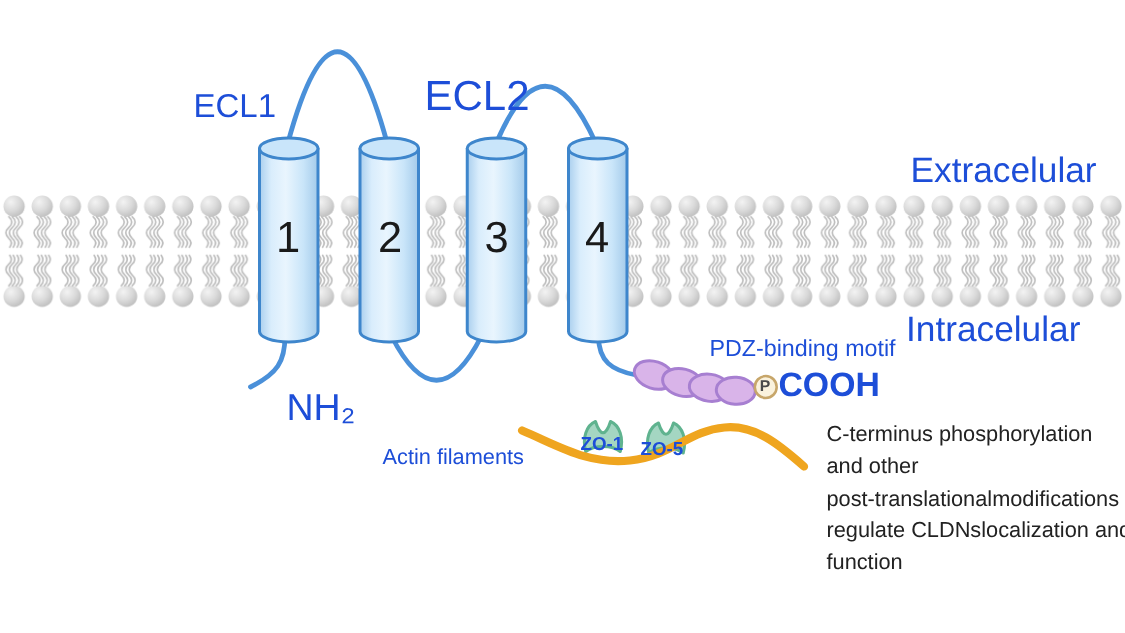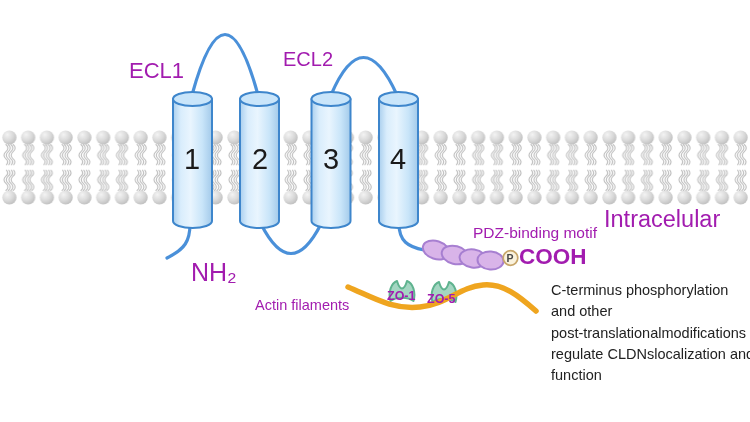--- a/index.html
+++ b/index.html
@@ -2,27 +2,27 @@
 <html><head>
 <meta charset="utf-8">
 <style>
   html,body{margin:0;padding:0;background:#fff;}
   #stage{
     position:relative;width:750px;height:422px;background:#ffffff;
     font-family:"Liberation Sans","DejaVu Sans",sans-serif;color:#1a1a1a;
     overflow:hidden;
   }
   #diagram{position:absolute;left:0;top:0;}
-  .lbl{position:absolute;white-space:nowrap;color:#a21caf;}
+  .lbl{position:absolute;white-space:nowrap;color:#1d4ed8;}
   .lbl-big{font-size:23.5px;font-weight:500;}
   .lbl-tmd{left:110px;top:147px;font-size:24px;font-weight:500;}
   .lbl-extra{left:607px;top:100px;}
   .lbl-intra{left:604px;top:206px;}
   .lbl-ecl1{left:129px;top:58px;font-size:22px;font-weight:500;}
-  .lbl-ecl2{left:283px;top:48px;font-size:20px;font-weight:500;}
+  .lbl-ecl2{left:283px;top:48px;font-size:28px;font-weight:500;}
   .tm-num{position:absolute;top:143px;transform:translateX(-50%);font-size:29px;font-weight:500;}
   .tm1{left:192px;} .tm2{left:260px;} .tm3{left:331px;} .tm4{left:398px;}
   .lbl-nh2{left:191px;top:258px;font-size:25px;font-weight:500;}
   .lbl-cooh{left:519px;top:244px;font-size:22.5px;font-weight:600;}
   .lbl-pdz{left:473px;top:224px;font-size:15.5px;font-weight:500;}
   .lbl-p{left:510px;top:258px;transform:translate(-50%,-52%);font-size:10.5px;font-weight:700;color:#4a4a4a;}
   .lbl-actin{left:255px;top:297px;font-size:14.5px;font-weight:500;}
   .lbl-zo{font-size:12.5px;font-weight:600;}
   .lbl-zo1{left:387px;top:289px;}
   .lbl-zo2{left:427px;top:292px;}
@@ -103,20 +103,21 @@
     </g>
 
     <g fill="#a4d6c2" stroke="#5fb38f" stroke-width="2" stroke-linejoin="round">
       <path transform="translate(402,292)" d="M -11.5 9 C -14 0 -11 -8.5 -5 -11 C -3.5 -6 -1.5 -3.5 0 -3.5 C 1.5 -3.5 3.5 -6 5 -11 C 11 -8.5 14 0 11.5 9 C 6 4.5 -6 4.5 -11.5 9 Z"></path>
       <path transform="translate(444,293)" d="M -11.5 9 C -14 0 -11 -8.5 -5 -11 C -3.5 -6 -1.5 -3.5 0 -3.5 C 1.5 -3.5 3.5 -6 5 -11 C 11 -8.5 14 0 11.5 9 C 6 4.5 -6 4.5 -11.5 9 Z"></path>
     </g>
 
     <path d="M 348 287 C 372 297 392 310 420 307 C 448 304 459 287 483 285 C 503 283 519 296 536 311" fill="none" stroke="#efa51f" stroke-width="5.5" stroke-linecap="round"></path>
   </svg>
 
+  <div class="lbl lbl-big lbl-extra">Extracelular</div>
   <div class="lbl lbl-big lbl-intra">Intracelular</div>
 
   <div class="lbl lbl-ecl1">ECL1</div>
   <div class="lbl lbl-ecl2">ECL2</div>
 
   <div class="tm-num tm1">1</div>
   <div class="tm-num tm2">2</div>
   <div class="tm-num tm3">3</div>
   <div class="tm-num tm4">4</div>
 

